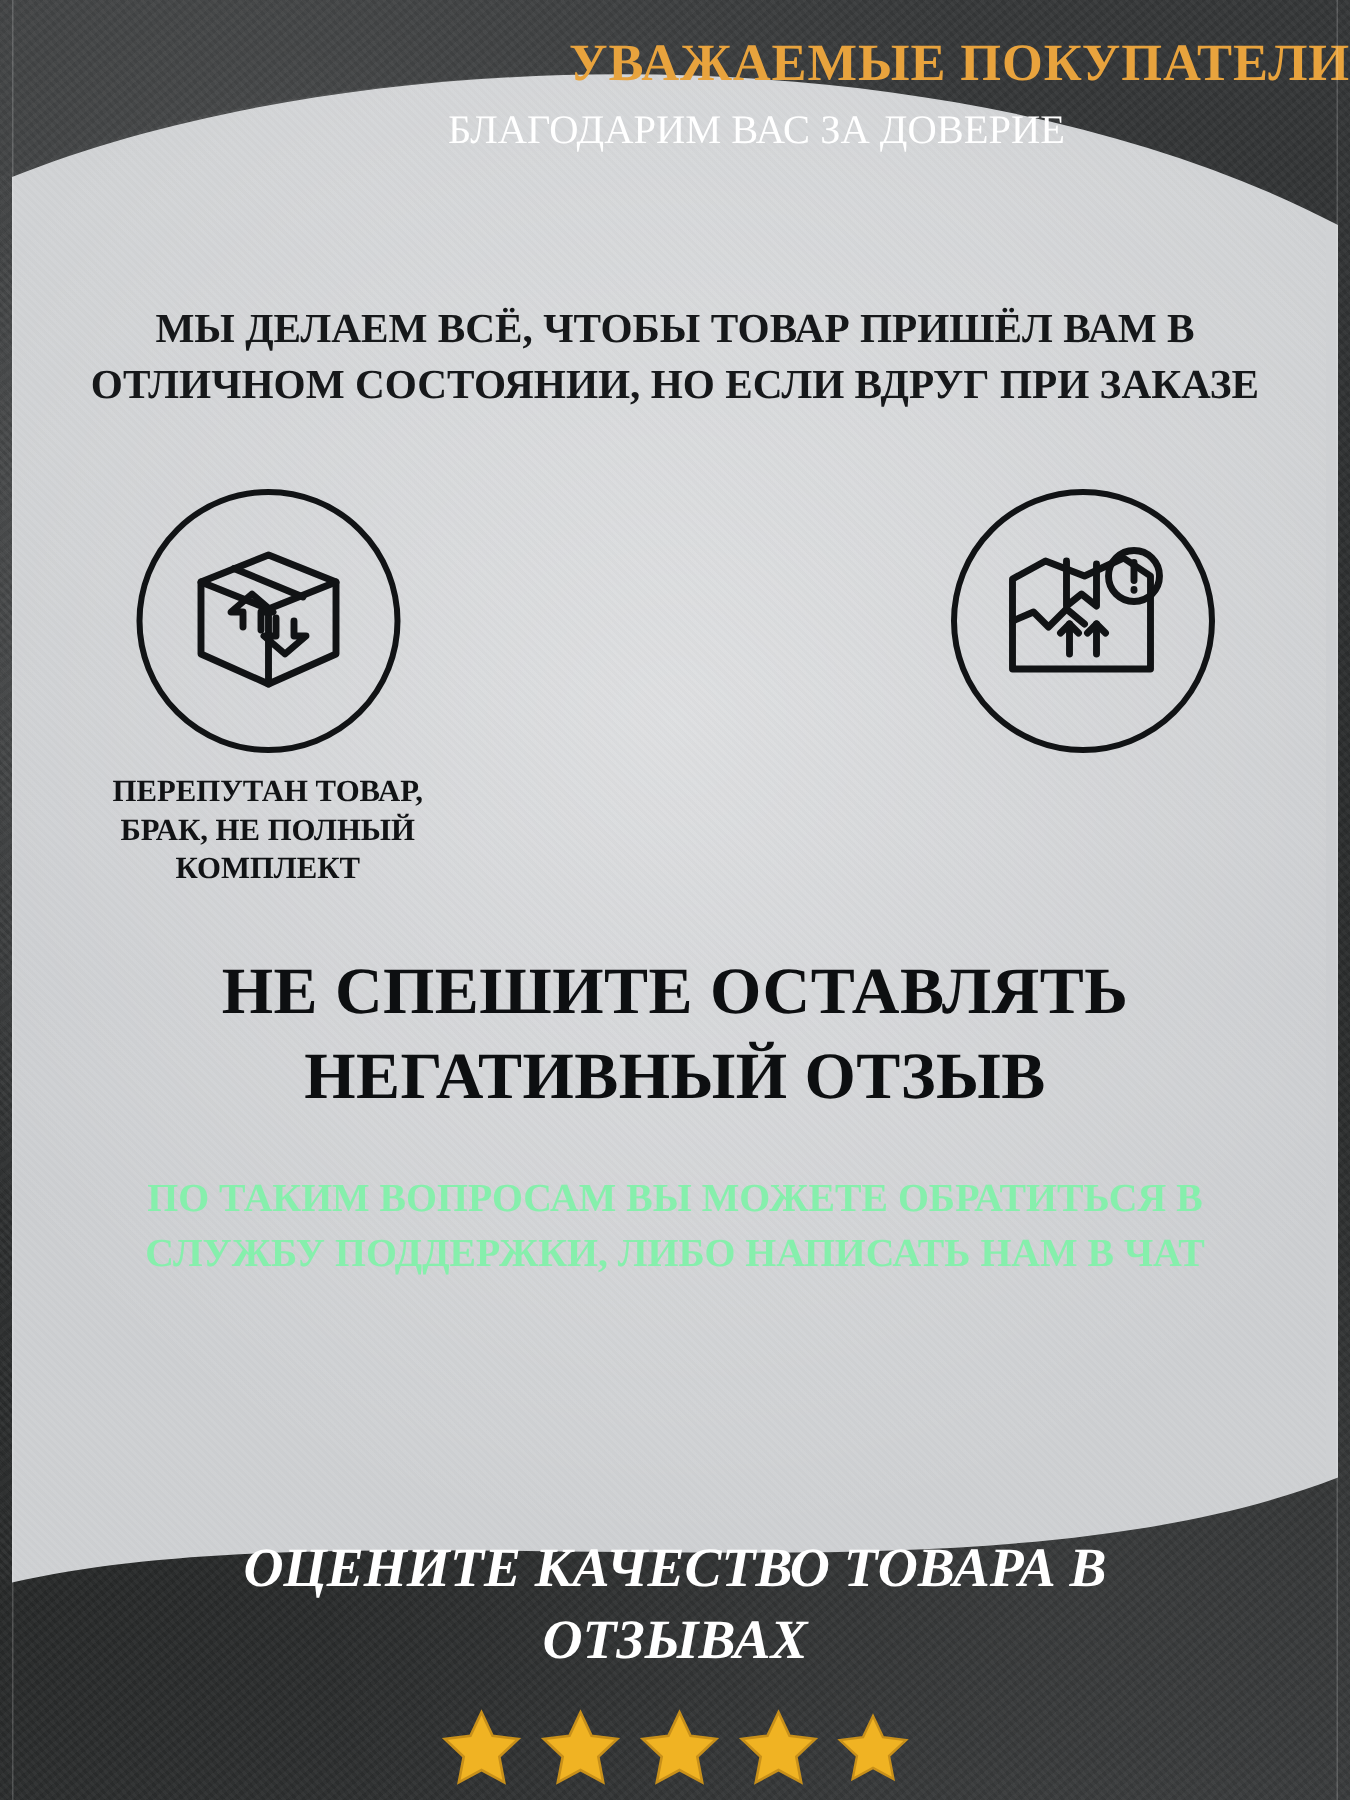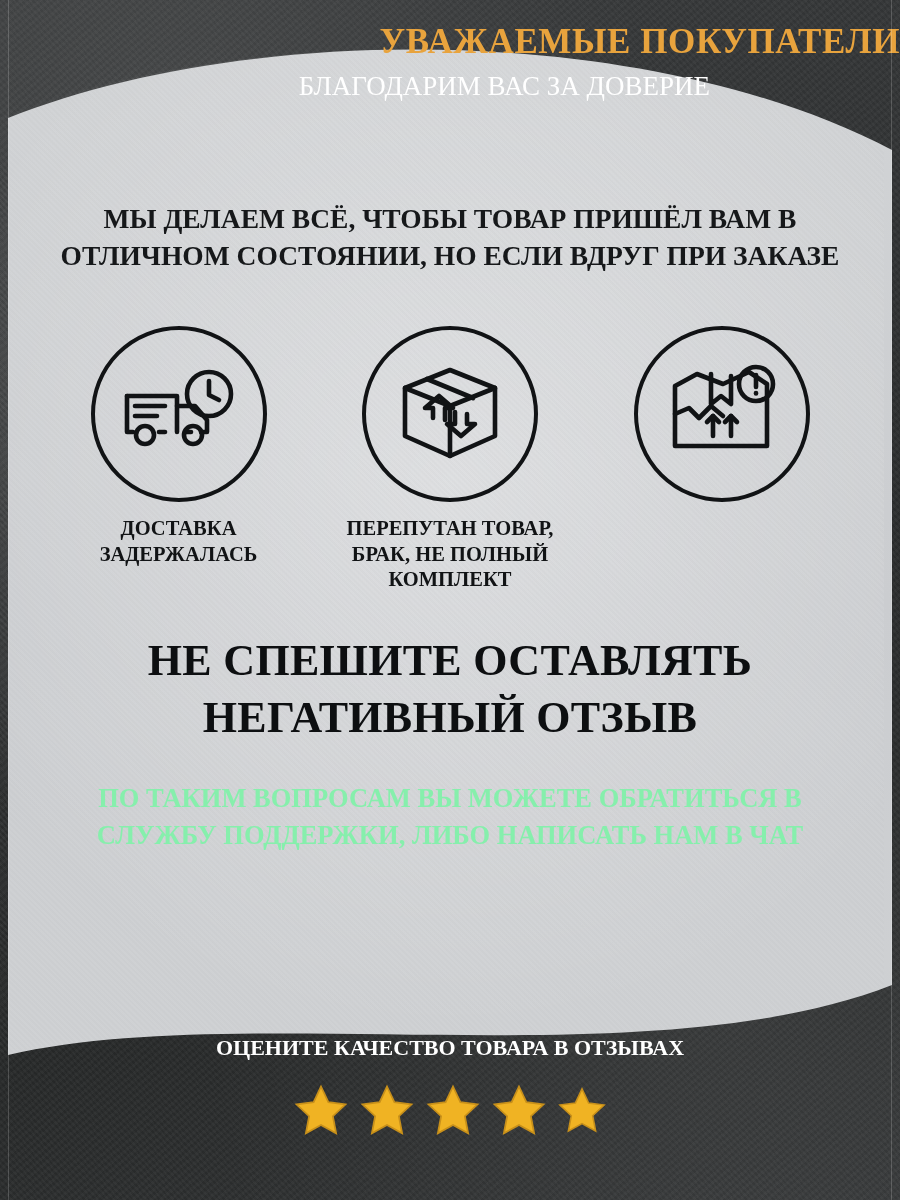--- a/index.html
+++ b/index.html
@@ -168,27 +168,28 @@
     position: absolute;
     left: 0;
     right: 0;
     bottom: 0;
     height: 210px;
     z-index: 6;
     text-align: center;
     padding-top: 28px;
   }
   .footer-title {
-    font-size: 22px;
+    font-size: 37px;
     font-weight: bold;
     color: #ffffff;
     text-transform: uppercase;
     line-height: 1.3;
     max-width: 620px;
-    margin: 16px auto;
+    margin: 4px auto;
+    font-style: italic;
   }
   .stars {
     margin-top: 18px;
     display: flex;
     justify-content: center;
     align-items: center;
     gap: 4px;
   }
   .star { display: block; }
 
@@ -224,42 +225,20 @@
   <div class="header-title">Уважаемые покупатели</div>
   <div class="header-sub">Благодарим вас за доверие</div>
 </div>
 
 <div class="content">
 
   <div class="intro">Мы делаем всё, чтобы товар пришёл вам в отличном состоянии, но если вдруг при заказе</div>
 
   <div class="icons-row">
 
-    <div class="icon-col col-1">
-      <div class="icon-circle">
-        <svg width="120" height="96" viewBox="0 0 120 96" fill="none" stroke="#111315" stroke-width="4.6" stroke-linecap="round" stroke-linejoin="round">
-
-          <path d="M8 30 L8 66 L14 66"></path>
-          <path d="M8 30 L58 30 L58 66"></path>
-          <path d="M40 66 L46 66"></path>
-          <path d="M58 40 L76 40 L88 54 L88 66 L82 66"></path>
-          <path d="M66 66 L72 66"></path>
-
-          <circle cx="26" cy="69" r="9"></circle>
-          <circle cx="74" cy="69" r="9"></circle>
-
-          <path d="M16 40 L46 40"></path>
-          <path d="M16 50 L38 50"></path>
-
-          <circle cx="90" cy="28" r="22"></circle>
-          <path d="M90 15 L90 29 L100 34"></path>
-        </svg>
-      </div>
-      <div class="icon-caption">Доставка задержалась</div>
-    </div>
 
     <div class="icon-col col-2">
       <div class="icon-circle">
         <svg width="122" height="112" viewBox="0 0 122 112" fill="none" stroke="#111315" stroke-width="4.6" stroke-linecap="round" stroke-linejoin="round">
 
           <path d="M61 12 L106 30 L106 78 L61 98 L16 78 L16 30 Z"></path>
           <path d="M16 30 L61 48 L106 30"></path>
           <path d="M61 48 L61 98"></path>
           <path d="M38 21 L84 40"></path>
 

